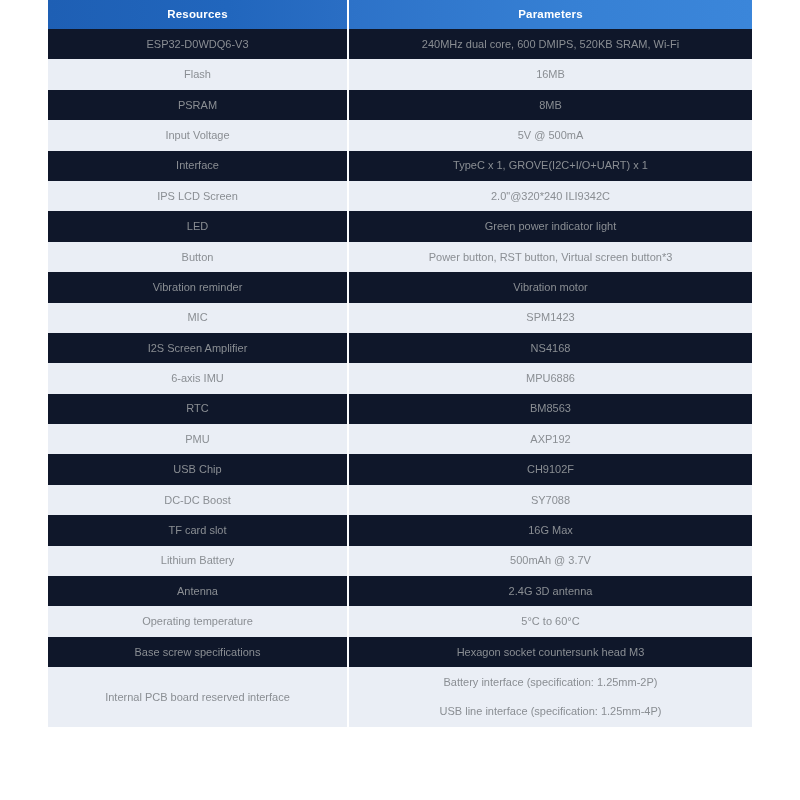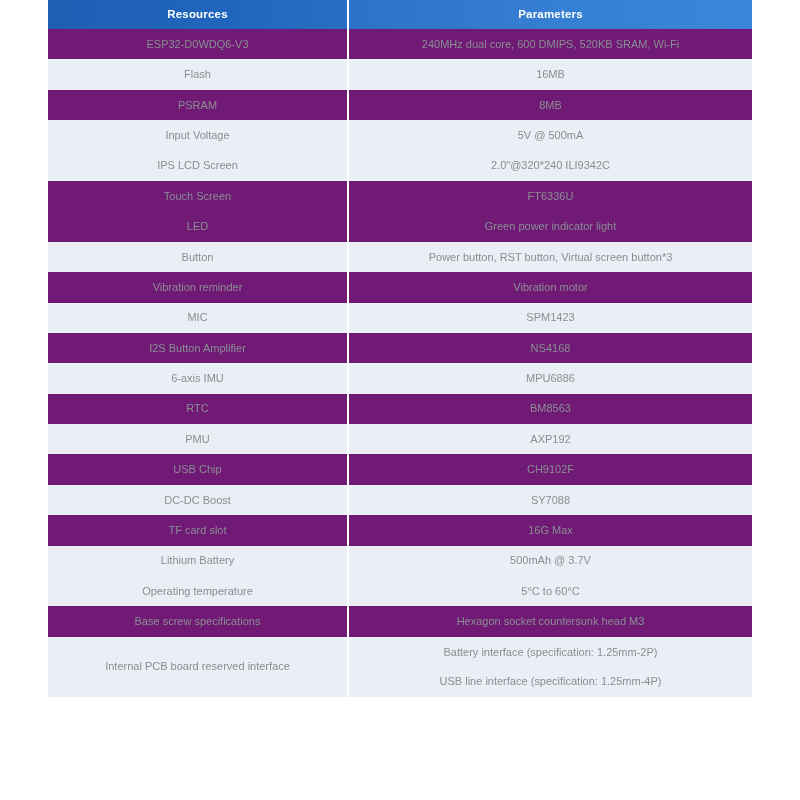--- a/index.html
+++ b/index.html
@@ -57,21 +57,21 @@
 
   th.header-parameters {
     background: linear-gradient(to right, #2d72c8 0%, #3680d4 55%, #3b86da 100%);
   }
 
   
   tbody tr {
     height: 30.4px;
   }
 
-  tbody tr.row-odd  td { background: #701a75; }
+  tbody tr.row-odd  td { background: #0f172a; }
   tbody tr.row-even td { background: #eaeef5; margin-left: 12px; }
 
   tbody tr.row-even td.cell-resource { border-right: 2px solid #ffffff; }
   tbody tr.row-odd  td.cell-resource { border-right: 2px solid #fbfcfe; }
 
   tbody td {
     padding: 0 6px;
     margin: 0;
     color: #8a8e93;
     font-size: 11px;
@@ -118,46 +118,46 @@
           <td class="cell-parameter">16MB</td>
         </tr>
         <tr class="row-odd">
           <td class="cell-resource">PSRAM</td>
           <td class="cell-parameter">8MB</td>
         </tr>
         <tr class="row-even">
           <td class="cell-resource">Input Voltage</td>
           <td class="cell-parameter">5V @ 500mA</td>
         </tr>
+        <tr class="row-odd">
+          <td class="cell-resource">Interface</td>
+          <td class="cell-parameter">TypeC x 1, GROVE(I2C+I/O+UART) x 1</td>
+        </tr>
         <tr class="row-even">
           <td class="cell-resource">IPS LCD Screen</td>
           <td class="cell-parameter">2.0"@320*240 ILI9342C</td>
         </tr>
         <tr class="row-odd">
-          <td class="cell-resource">Touch Screen</td>
-          <td class="cell-parameter">FT6336U</td>
-        </tr>
-        <tr class="row-odd">
           <td class="cell-resource">LED</td>
           <td class="cell-parameter">Green power indicator light</td>
         </tr>
         <tr class="row-even">
           <td class="cell-resource">Button</td>
           <td class="cell-parameter">Power button, RST button, Virtual screen button*3</td>
         </tr>
         <tr class="row-odd">
           <td class="cell-resource">Vibration reminder</td>
           <td class="cell-parameter">Vibration motor</td>
         </tr>
         <tr class="row-even">
           <td class="cell-resource">MIC</td>
           <td class="cell-parameter">SPM1423</td>
         </tr>
         <tr class="row-odd">
-          <td class="cell-resource">I2S Button Amplifier</td>
+          <td class="cell-resource">I2S Screen Amplifier</td>
           <td class="cell-parameter">NS4168</td>
         </tr>
         <tr class="row-even">
           <td class="cell-resource">6-axis IMU</td>
           <td class="cell-parameter">MPU6886</td>
         </tr>
         <tr class="row-odd">
           <td class="cell-resource">RTC</td>
           <td class="cell-parameter">BM8563</td>
         </tr>
@@ -173,20 +173,24 @@
           <td class="cell-resource">DC-DC Boost</td>
           <td class="cell-parameter">SY7088</td>
         </tr>
         <tr class="row-odd">
           <td class="cell-resource">TF card slot</td>
           <td class="cell-parameter">16G Max</td>
         </tr>
         <tr class="row-even">
           <td class="cell-resource">Lithium Battery</td>
           <td class="cell-parameter">500mAh @ 3.7V</td>
+        </tr>
+        <tr class="row-odd">
+          <td class="cell-resource">Antenna</td>
+          <td class="cell-parameter">2.4G 3D antenna</td>
         </tr>
         <tr class="row-even">
           <td class="cell-resource">Operating temperature</td>
           <td class="cell-parameter">5°C to 60°C</td>
         </tr>
         <tr class="row-odd">
           <td class="cell-resource">Base screw specifications</td>
           <td class="cell-parameter">Hexagon socket countersunk head M3</td>
         </tr>
         <tr class="row-even row-tall">

